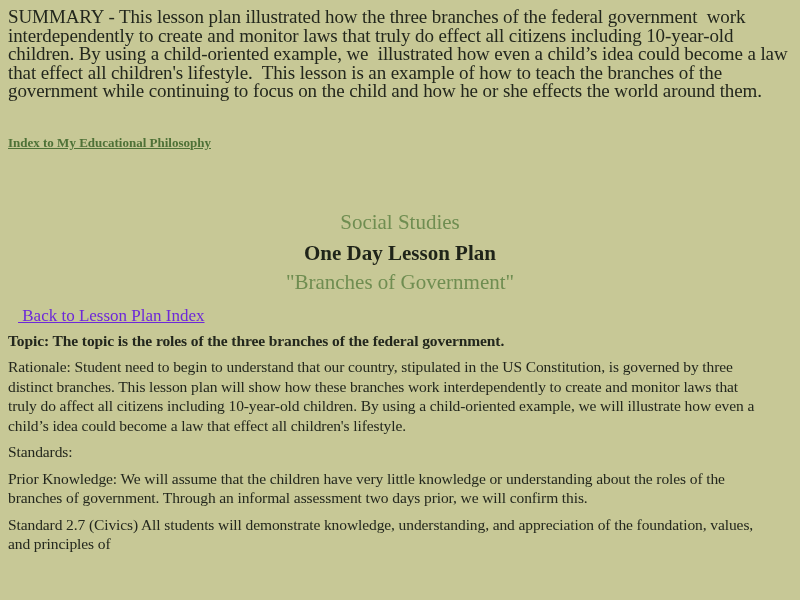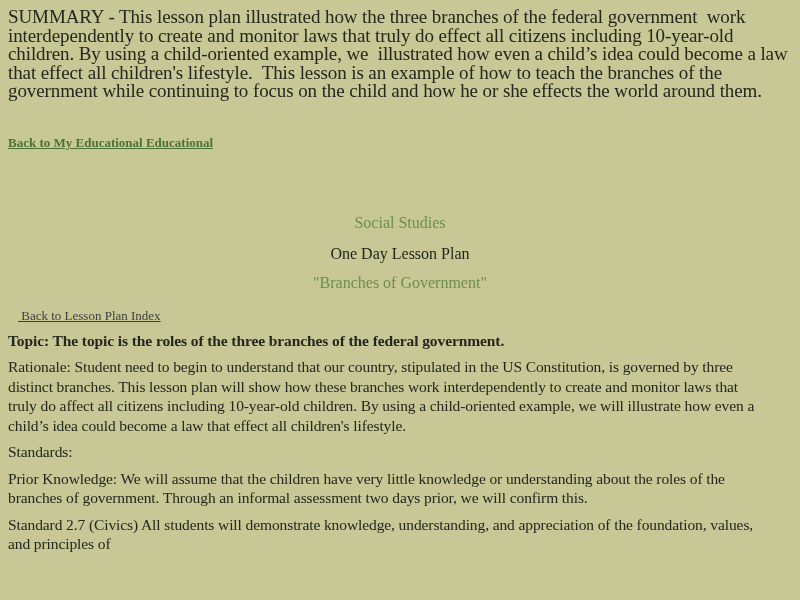--- a/index.html
+++ b/index.html
@@ -34,34 +34,34 @@
   }
   .big-link {
     font-size: 13px;
     font-weight: bold;
     color: #4e7137;
     text-decoration: underline;
     cursor: pointer;
   }
   .heading {
     text-align: center;
-    font-size: 16px;
+    font-size: 21px;
     line-height: 19px;
   }
   .heading.subject   { margin-top: 65px; color: #6f8d51; }
-  .heading.title     { margin-top: 12px; color: #1f2419; }
+  .heading.title     { margin-top: 12px; color: #1f2419; font-weight: bold; }
   .heading.name      { margin-top: 10px; color: #6f8d51; }
   .link-row-2 {
     margin-top: 14px;
     height: 14px;
     padding-left: 10px;
   }
   .small-link {
-    font-size: 13px;
-    color: #404040;
+    font-size: 17px;
+    color: #6d28d9;
     text-decoration: underline;
     cursor: pointer;
     white-space: pre;
   }
   .body-para {
     margin: 7px 0 0 0;
     font-size: 15.5px;
     line-height: 19.5px;
     max-width: 762px;
     letter-spacing: -0.1px;
@@ -69,21 +69,21 @@
   .body-para.first { margin-top: 11px; font-weight: bold; }
 </style>
 </head>
 <body>
 
 <div class="page">
 
   <p class="summary">SUMMARY - This lesson plan illustrated how the three branches of the federal government  work interdependently to create and monitor laws that truly do effect all citizens including 10-year-old children. By using a child-oriented example, we  illustrated how even a child’s idea could become a law that effect all children's lifestyle.  This lesson is an example of how to teach the branches of the government while continuing to focus on the child and how he or she effects the world around them.</p>
 
   <div class="link-row-1">
-    <a class="big-link">Back to My Educational Educational</a>
+    <a class="big-link">Index to My Educational Philosophy</a>
   </div>
 
   <div class="heading subject">Social Studies</div>
 
   <div class="heading title">One Day Lesson Plan</div>
 
   <div class="heading name">"Branches of Government"</div>
 
   <div class="link-row-2">
     <a class="small-link"> Back to Lesson Plan Index</a>

